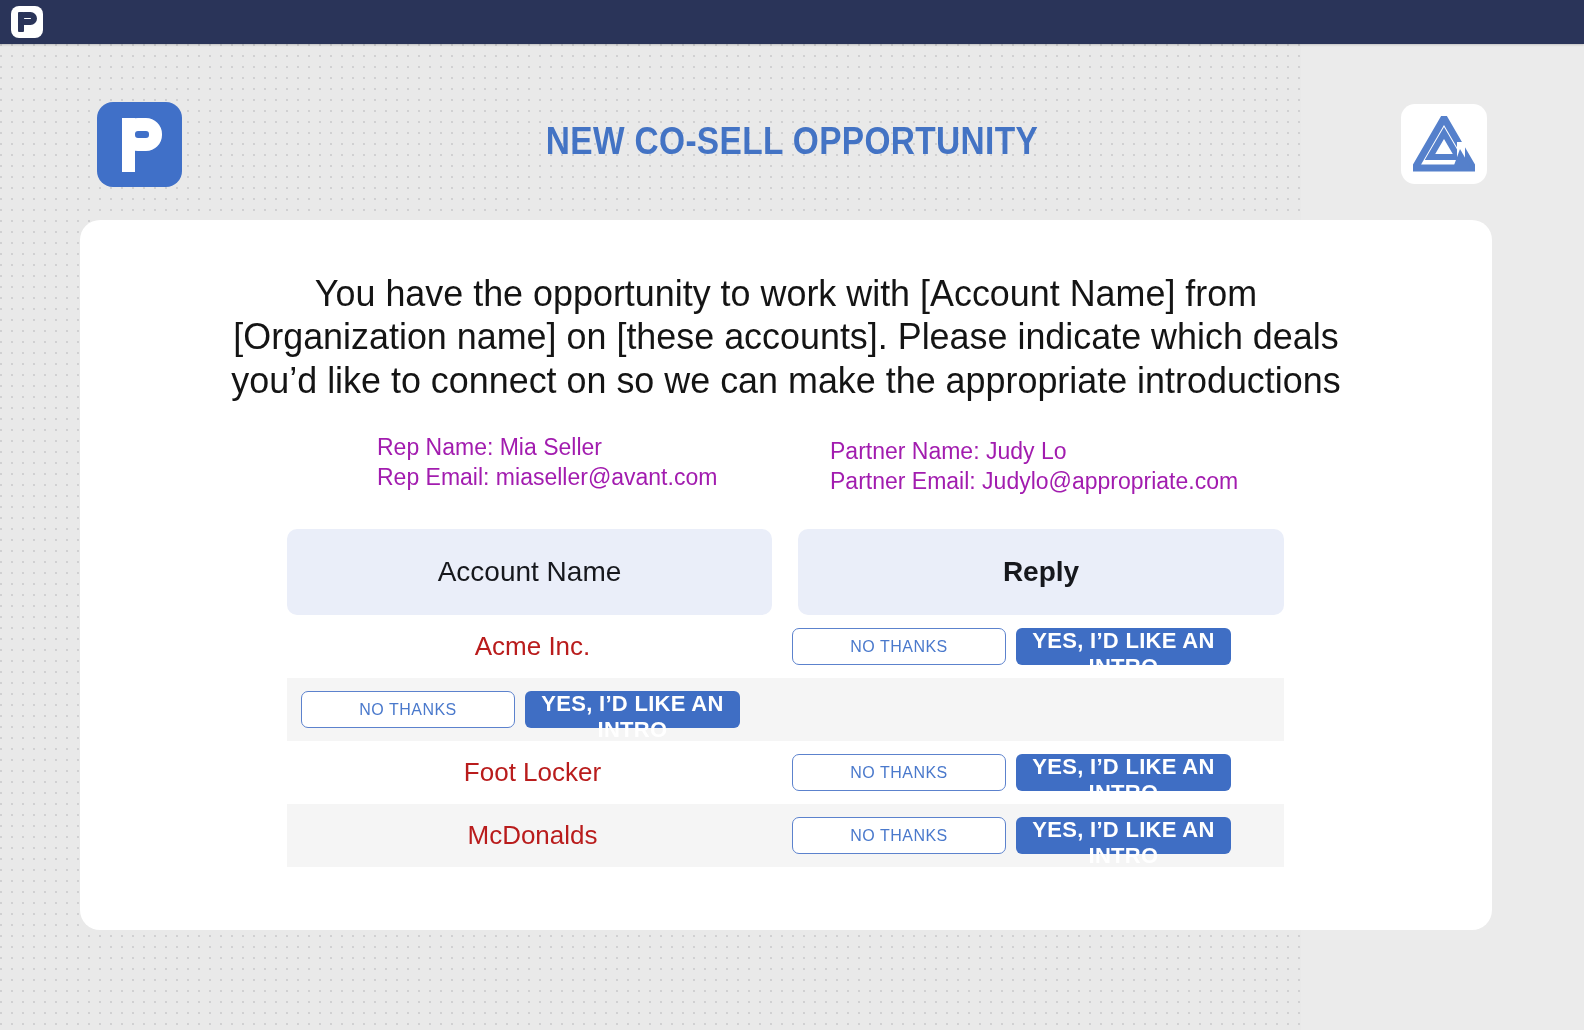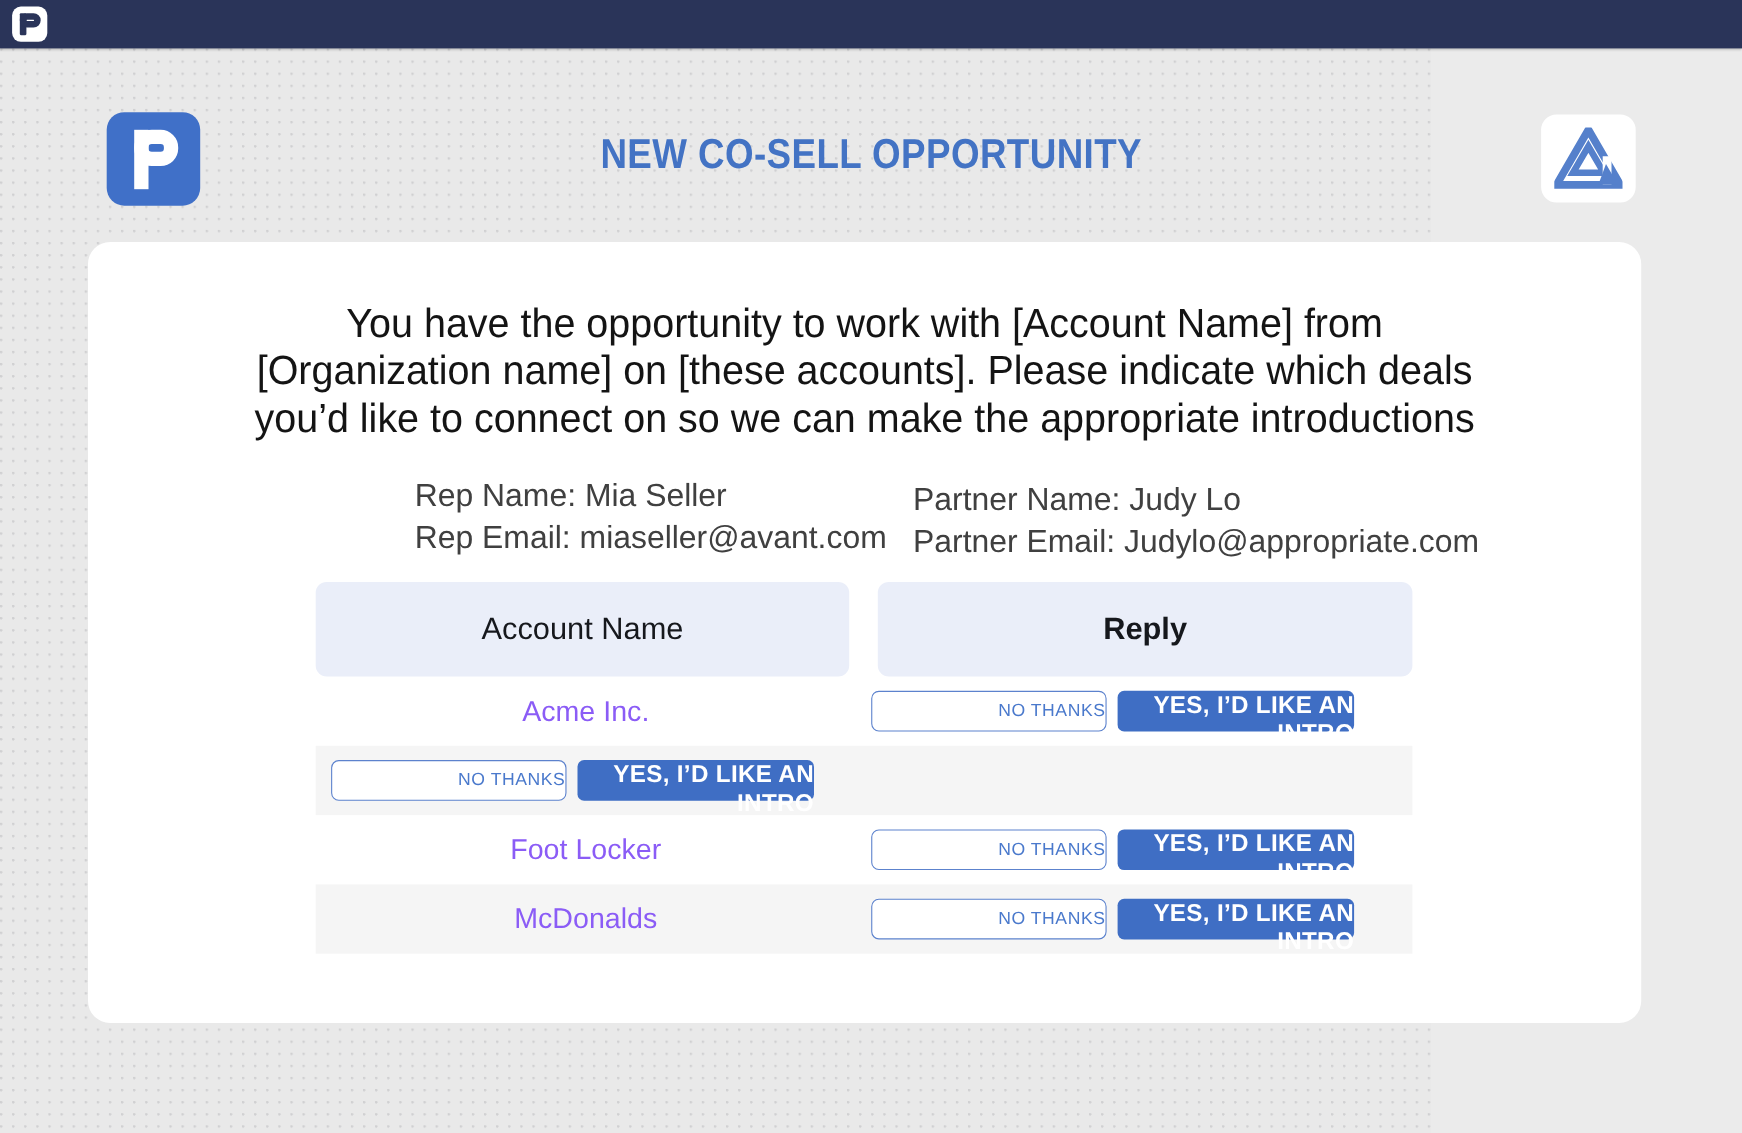--- a/index.html
+++ b/index.html
@@ -136,23 +136,23 @@
 
   
   .contacts {
     position: relative;
     margin-top: 30px;
     height: 70px;
   }
   .contact-block {
     position: absolute;
     font-family: "Liberation Sans Narrow", "Liberation Sans", sans-serif;
-    font-size: 29px;
+    font-size: 23px;
     line-height: 1.32;
-    color: #404040;
+    color: #a21caf;
     white-space: nowrap;
   }
   .contact-rep   { left: 297px;  top: 0px; }
   .contact-partner { left: 750px; top: 4px; }
 
   
   .tbl {
     position: absolute;
     left: 207px;
     top: 309px;
@@ -180,37 +180,36 @@
     display: flex;
     align-items: center;
     height: 63px;
   }
   .row.alt { background: #f5f5f5; }
   .cell-account {
     width: 491px;
     text-align: center;
     font-family: "Liberation Sans Narrow", "Liberation Sans", sans-serif;
     font-size: 26px;
-    color: #8b5cf6;
+    color: #b91c1c;
   }
   .cell-reply {
     width: 506px;
     display: flex;
     align-items: center;
     padding-left: 14px;
     box-sizing: border-box;
     gap: 10px;
   }
 
   .btn {
     border: none;
     cursor: pointer;
     font-family: "Liberation Sans Narrow", "Liberation Sans", sans-serif;
     padding: 0;
-    text-align: right;
   }
   .btn-no {
     width: 214px;
     height: 37px;
     background: #ffffff;
     border: 1.4px solid #5c82cd;
     border-radius: 7px;
     color: #4a79cc;
     font-size: 16px;
     letter-spacing: 0.5px;

